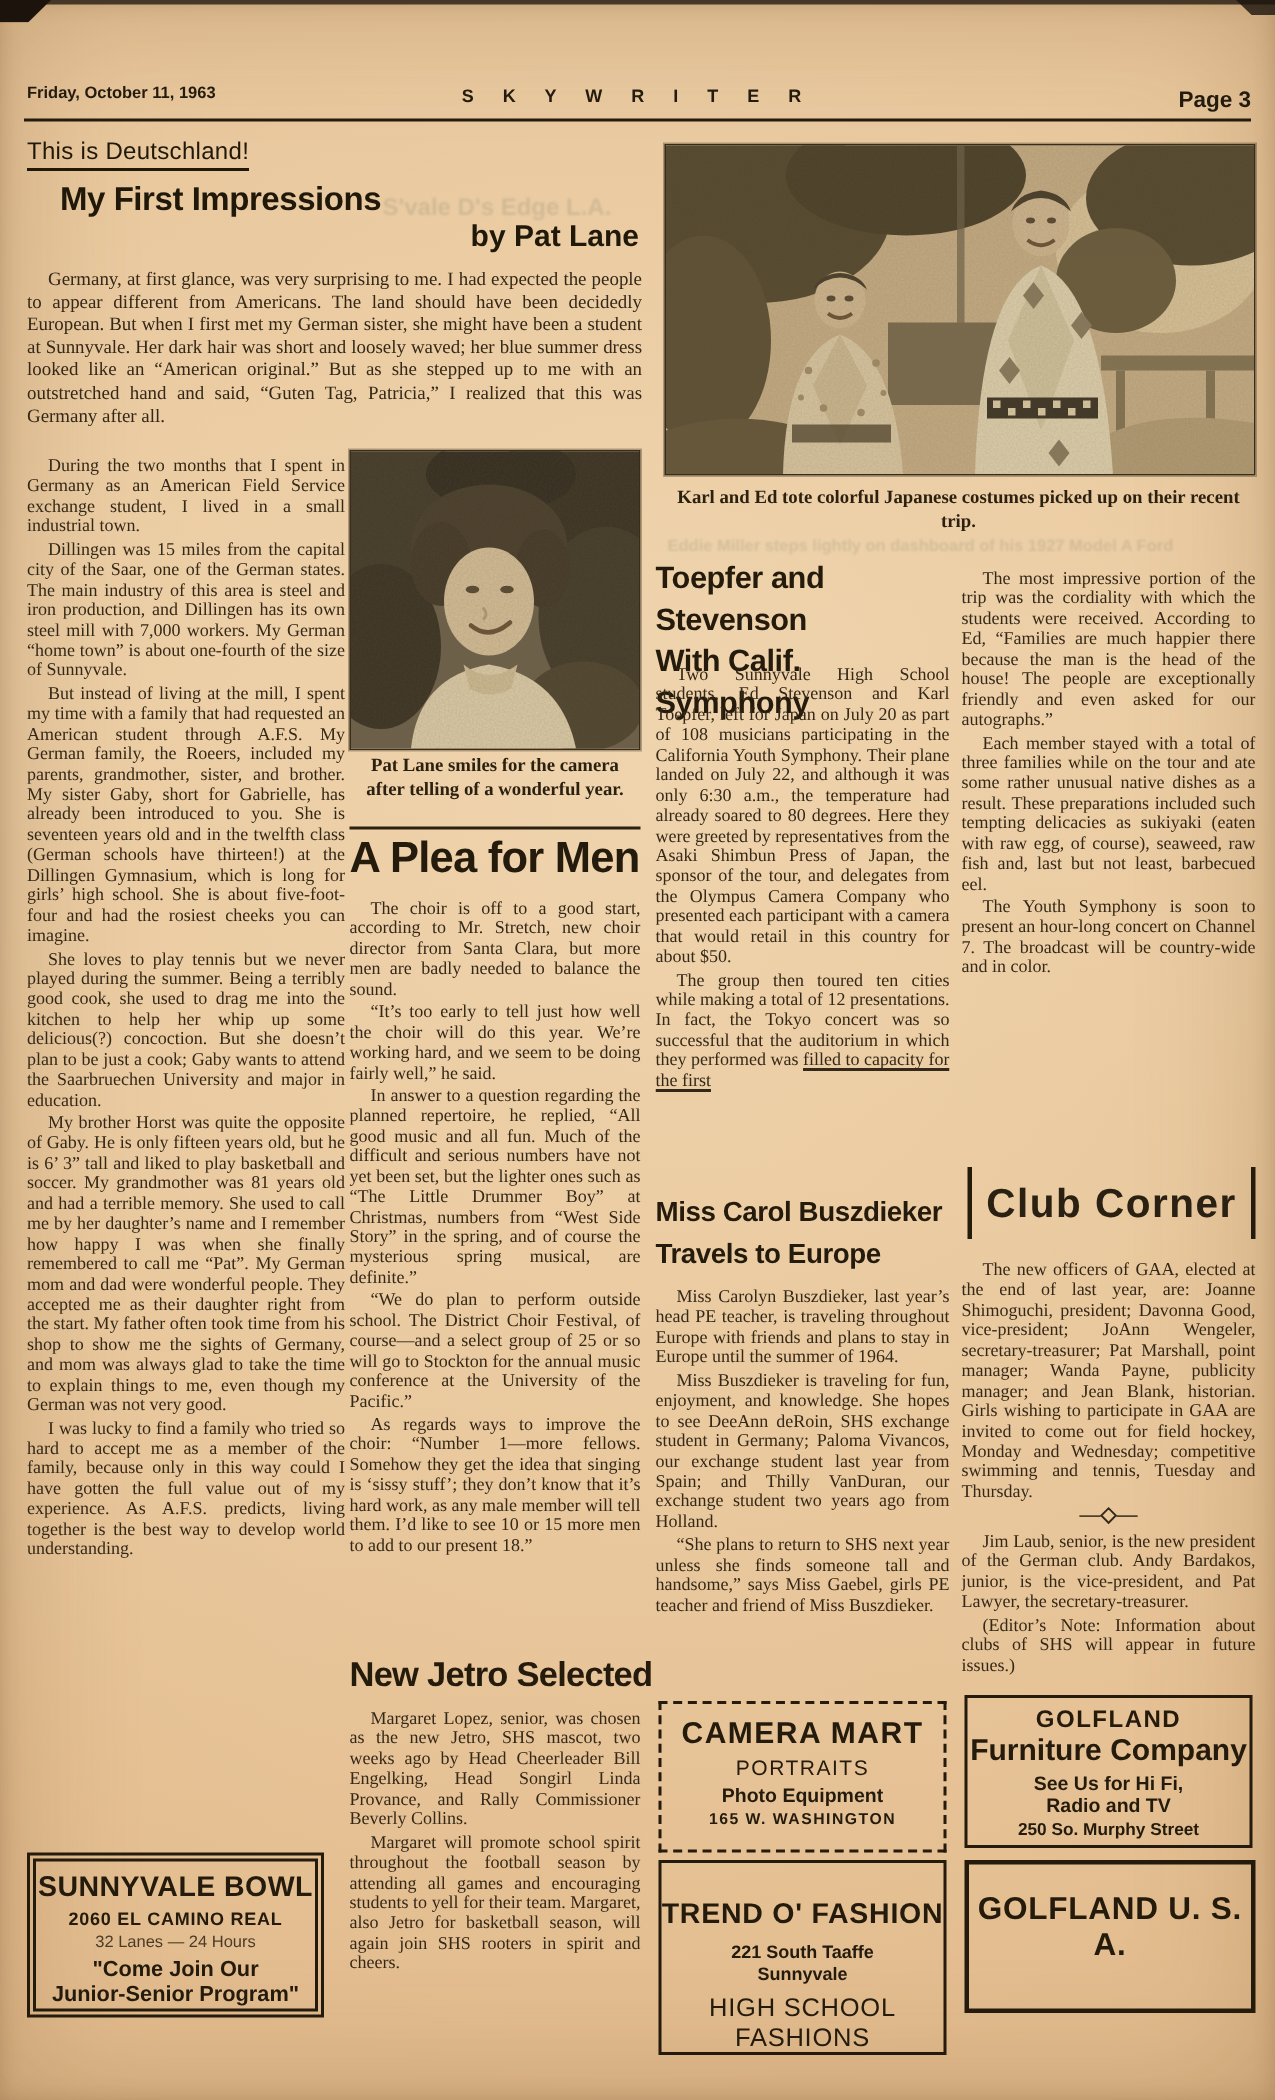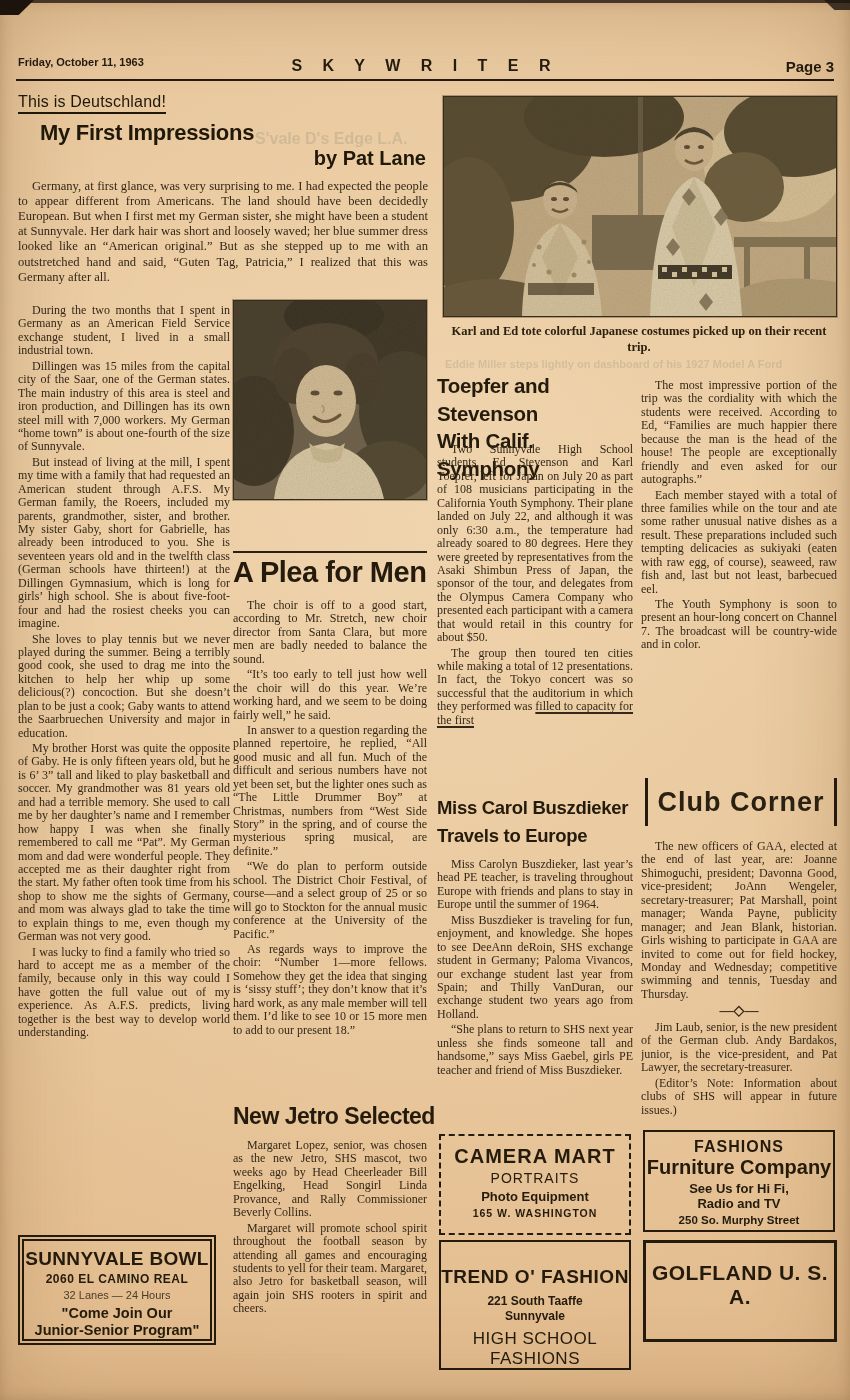--- a/index.html
+++ b/index.html
@@ -16,21 +16,21 @@
   .scan-top{position:absolute;left:0;top:0;width:850px;height:3px;background:rgba(25,18,10,.75);}
   .scan-corner-l{position:absolute;left:0;top:0;width:34px;height:15px;background:#1c140c;clip-path:polygon(0 0,100% 0,55% 100%,0 100%);}
   .scan-corner-r{position:absolute;right:0;top:0;width:26px;height:10px;background:rgba(28,20,12,.8);clip-path:polygon(0 0,100% 0,100% 100%,40% 100%);}
   .sans{font-family:"Liberation Sans", sans-serif;}
 
   
   .ghost{position:absolute;color:#5d6e5d;opacity:.18;filter:blur(.6px);font-family:"Liberation Sans",sans-serif;font-weight:bold;pointer-events:none;}
 
   
   .hdr-date{position:absolute;left:18px;top:56px;font-size:11px;font-weight:bold;color:#241b0f;}
-  .hdr-mast{position:absolute;left:0;top:57px;width:850px;text-align:center;font-size:16px;font-weight:bold;letter-spacing:8px;color:#241b0f;}
+  .hdr-mast{position:absolute;left:0;top:57px;width:850px;text-align:center;font-size:12px;font-weight:bold;letter-spacing:8px;color:#241b0f;}
   .hdr-page{position:absolute;right:16px;top:58px;font-size:15px;font-weight:bold;color:#241b0f;}
   .hdr-rule{position:absolute;left:16px;top:79px;width:818px;height:2px;background:#241b0f;}
 
   
   .kicker{position:absolute;left:18px;top:93px;font-size:16px;font-weight:normal;color:#201809;border-bottom:2px solid #201809;padding-bottom:1px;letter-spacing:.2px;}
   .h-impressions{position:absolute;left:40px;top:120px;font-size:22px;font-weight:bold;color:#201809;letter-spacing:-.3px;}
   .byline{position:absolute;left:250px;top:147px;width:176px;text-align:right;font-size:20px;font-weight:bold;color:#201809;}
 
   .bodytext{font-size:12px;line-height:1.12;text-align:justify;color:#342818;}
   .bodytext p{margin:0 0 2px 0;text-indent:14px;}
@@ -137,20 +137,21 @@
     <ellipse cx="128" cy="78" rx="18" ry="26" fill="#453a28"></ellipse>
     <ellipse cx="92" cy="100" rx="30" ry="36" fill="#d3bd96"></ellipse>
     <ellipse cx="81" cy="92" rx="4.5" ry="2.5" fill="#5a4a32"></ellipse>
     <ellipse cx="104" cy="92" rx="4.5" ry="2.5" fill="#5a4a32"></ellipse>
     <path d="M80 116 Q 92 126 106 114" stroke="#6b5436" stroke-width="3" fill="none" stroke-linecap="round"></path>
     <path d="M88 104 q 4 5 0 8" stroke="#b49c74" stroke-width="2" fill="none"></path>
     <path d="M40 198 Q 45 150 92 142 Q 140 150 150 198 Z" fill="#dbcba6"></path>
     <path d="M75 142 q 17 14 36 0 l -4 16 q -14 8 -28 0 Z" fill="#cdbb92"></path>
     <rect width="192" height="198" filter="url(#grain)" opacity="0.45"></rect>
   </svg>
+  <div class="cap-pat-box caption">Pat Lane smiles for the camera after telling of a wonderful year.</div>
   <div class="cap-rule"></div>
 
   <div class="h-plea sans">A Plea for Men</div>
   <div class="col-mid-plea bodytext">
     <p>The choir is off to a good start, according to Mr. Stretch, new choir director from Santa Clara, but more men are badly needed to balance the sound.</p>
     <p>“It’s too early to tell just how well the choir will do this year. We’re working hard, and we seem to be doing fairly well,” he said.</p>
     <p>In answer to a question regarding the planned repertoire, he replied, “All good music and all fun. Much of the difficult and serious numbers have not yet been set, but the lighter ones such as “The Little Drummer Boy” at Christmas, numbers from “West Side Story” in the spring, and of course the mysterious spring musical, are definite.”</p>
     <p>“We do plan to perform outside school. The District Choir Festival, of course—and a select group of 25 or so will go to Stockton for the annual music conference at the University of the Pacific.”</p>
     <p>As regards ways to improve the choir: “Number 1—more fellows. Somehow they get the idea that singing is ‘sissy stuff’; they don’t know that it’s hard work, as any male member will tell them. I’d like to see 10 or 15 more men to add to our present 18.”</p>
   </div>
@@ -273,21 +274,21 @@
   </div>
 
   <div class="ad ad-trend sans">
     <div class="t">TREND O' FASHION</div>
     <div class="a">221 South Taaffe</div>
     <div class="c">Sunnyvale</div>
     <div class="f">HIGH SCHOOL FASHIONS</div>
   </div>
 
   <div class="ad ad-petersen sans">
-    <div class="t">FASHIONS</div>
+    <div class="t">GOLFLAND</div>
     <div class="f">Furniture Company</div>
     <div class="l1">See Us for Hi Fi,</div>
     <div class="l2">Radio and TV</div>
     <div class="a">250 So. Murphy Street</div>
   </div>
 
   <div class="ad ad-golf sans">
     <div class="t">GOLFLAND U. S. A.</div>
   </div>
 </div>

